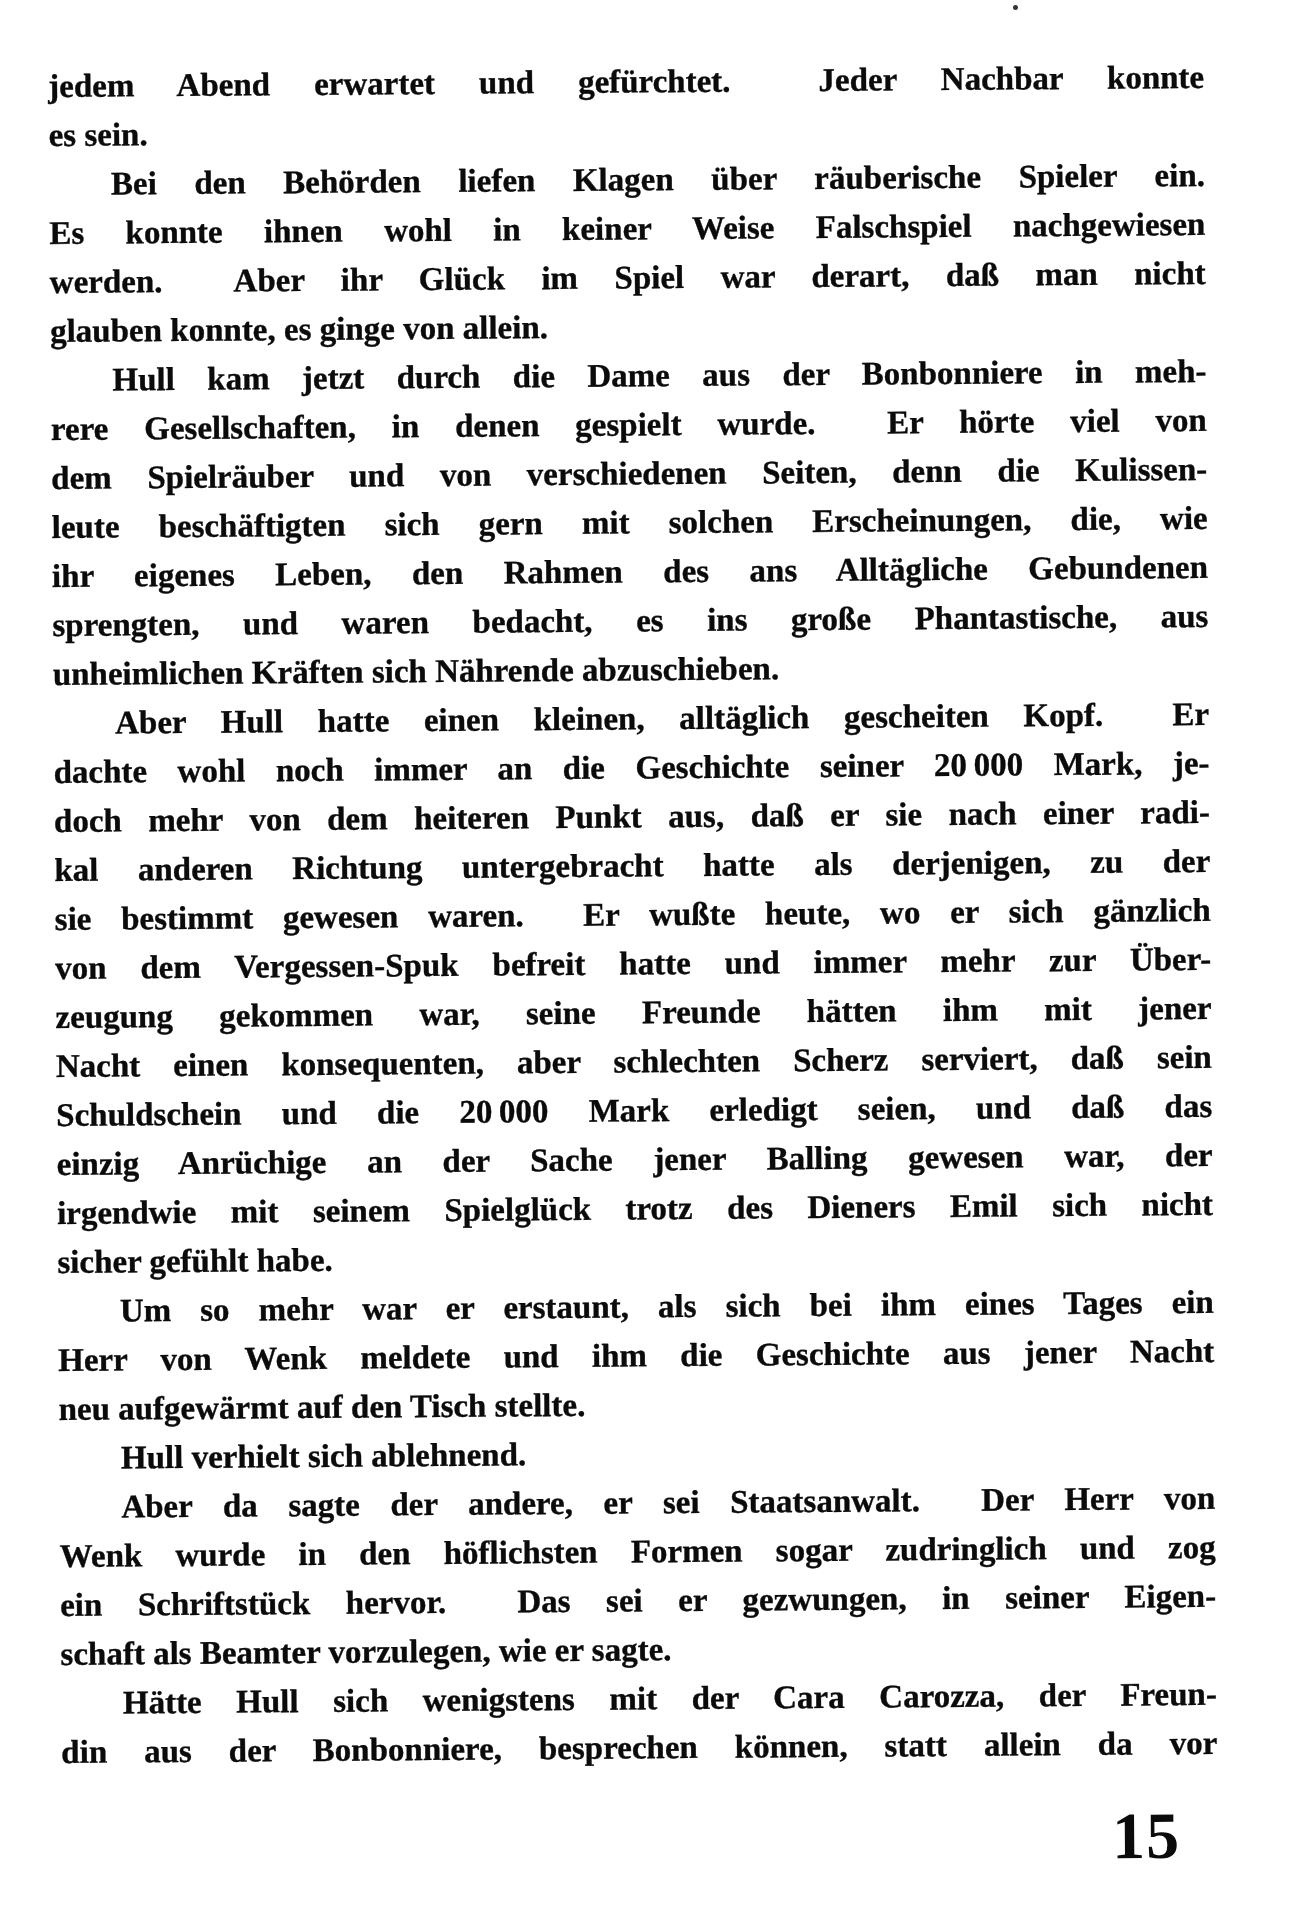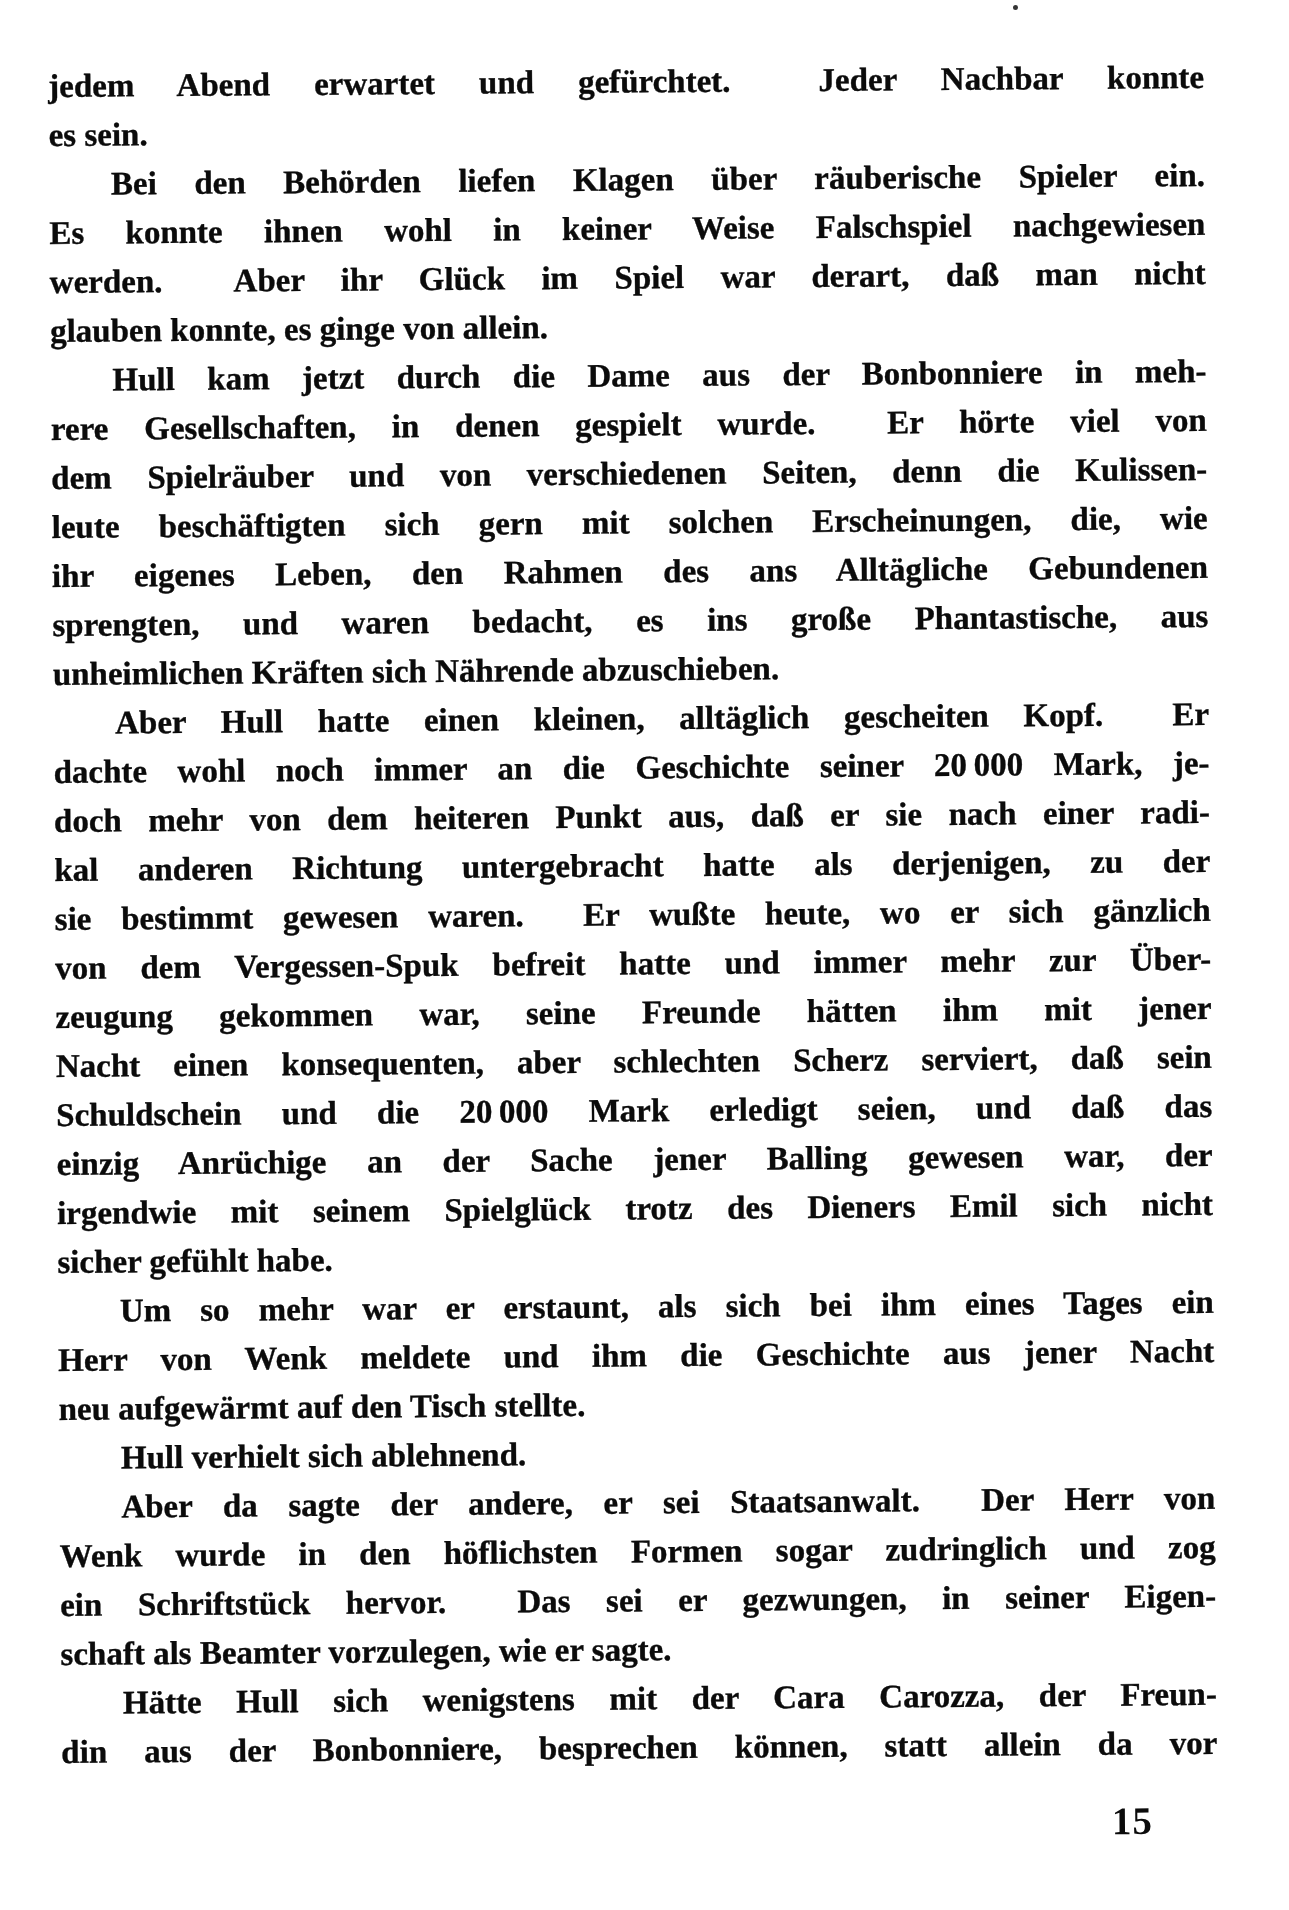--- a/index.html
+++ b/index.html
@@ -52,21 +52,21 @@
     text-align-last: left;
   }
   .line.indent {
     padding-left: 62px;
   }
   .page-number {
     position: absolute;
     left: 1112px;
     top: 1798px;
     width: 70px;
-    font-size: 39px;
+    font-size: 66px;
     font-weight: 700;
     letter-spacing: 1px;
     color: #0b0b0b;
     transform: rotate(-0.4deg);
   }
 </style>
 </head>
 <body>
 
 <div class="page">

